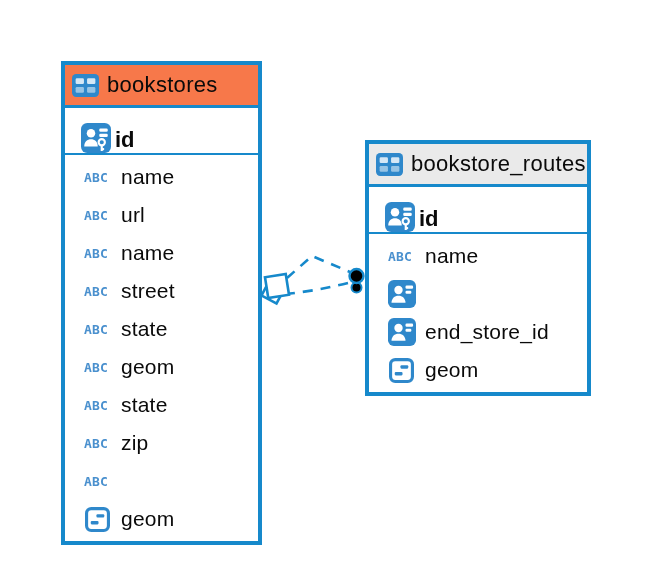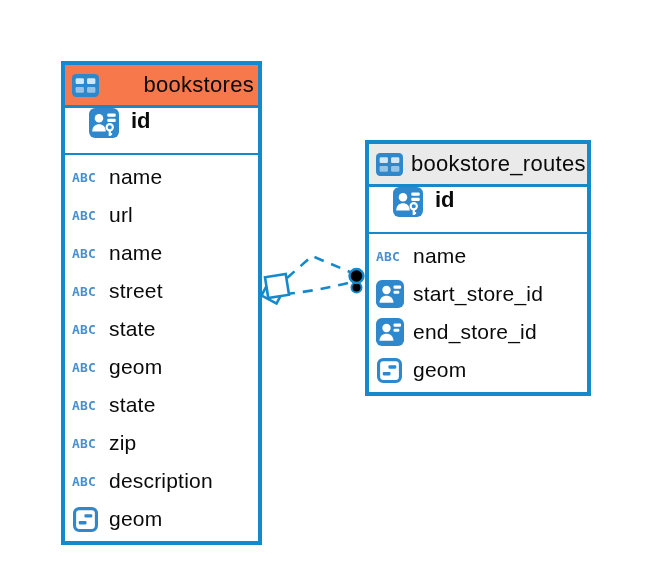--- a/index.html
+++ b/index.html
@@ -18,28 +18,28 @@
   .canvas{position:absolute;inset:0;}
   .connectors{position:absolute;left:0;top:0;}
   .table{
     position:absolute;background:#fff;border:4px solid var(--blue);
     box-sizing:border-box;
   }
   .t-header{
     height:40px;display:flex;align-items:center;gap:8px;padding:0 4px 0 7px;
     border-bottom:3px solid var(--blue);box-sizing:content-box;
   }
-  .t-header.orange{background:var(--orange);justify-content:space-between;}
+  .t-header.orange{background:var(--orange);}
   .t-header.gray{background:var(--gray);}
   .t-title{font-size:22px;letter-spacing:.3px;white-space:nowrap;}
   .pk-row{
-    height:45px;display:flex;align-items:flex-start;gap:12px;padding:0 24px;
+    height:45px;display:flex;align-items:flex-end;gap:4px;padding:0 16px;
     border-bottom:2.5px solid var(--blue);font-weight:bold;font-size:22px;
   }
-  .t-body{padding:3px 0;}
+  .t-body{padding:3px 12px;}
   .row{
     height:38px;display:flex;align-items:center;gap:9px;padding:0 7px;
     font-size:21px;letter-spacing:.2px;white-space:nowrap;
   }
   .type-slot{width:28px;flex:none;display:flex;align-items:center;}
   .abc{
     font-family:"DejaVu Sans Mono",monospace;font-weight:bold;font-size:13px;
     letter-spacing:.2px;color:var(--abc-blue);
   }
   .icon svg{display:block;}
@@ -122,21 +122,20 @@
       <div class="row">
         <span class="type-slot abc">ABC</span>
         <span>state</span>
       </div>
       <div class="row">
         <span class="type-slot abc">ABC</span>
         <span>zip</span>
       </div>
       <div class="row">
         <span class="type-slot abc">ABC</span>
-        <span>description</span>
       </div>
       <div class="row">
         <span class="type-slot icon">
           <svg width="25" height="25" viewBox="0 0 24 24" style="margin-left:1px;">
             <rect x="1.5" y="1.5" width="21" height="21" rx="4.5" fill="#ffffff" stroke="#2F88CB" stroke-width="3"></rect>
             <rect x="11" y="7" width="7.5" height="3.2" rx="1" fill="#2F88CB"></rect>
             <rect x="5.5" y="13.5" width="7.5" height="3.2" rx="1" fill="#2F88CB"></rect>
           </svg>
         </span>
         <span>geom</span>
@@ -182,21 +181,20 @@
       <div class="row">
         <span class="type-slot icon">
           <svg width="28" height="28" viewBox="0 0 24 24">
             <rect width="24" height="24" rx="5" fill="#2F88CB"></rect>
             <circle cx="9" cy="8.6" r="3.6" fill="#ffffff"></circle>
             <path d="M3 19.6 c0-4 2.7-6.2 6-6.2 s6 2.2 6 6.2 z" fill="#ffffff"></path>
             <rect x="15" y="4.8" width="6.5" height="2.6" rx="1" fill="#ffffff"></rect>
             <rect x="15" y="9.2" width="5" height="2.6" rx="1" fill="#ffffff"></rect>
           </svg>
         </span>
-        <span>start_store_id</span>
       </div>
       <div class="row">
         <span class="type-slot icon">
           <svg width="28" height="28" viewBox="0 0 24 24">
             <rect width="24" height="24" rx="5" fill="#2F88CB"></rect>
             <circle cx="9" cy="8.6" r="3.6" fill="#ffffff"></circle>
             <path d="M3 19.6 c0-4 2.7-6.2 6-6.2 s6 2.2 6 6.2 z" fill="#ffffff"></path>
             <rect x="15" y="4.8" width="6.5" height="2.6" rx="1" fill="#ffffff"></rect>
             <rect x="15" y="9.2" width="5" height="2.6" rx="1" fill="#ffffff"></rect>
           </svg>

